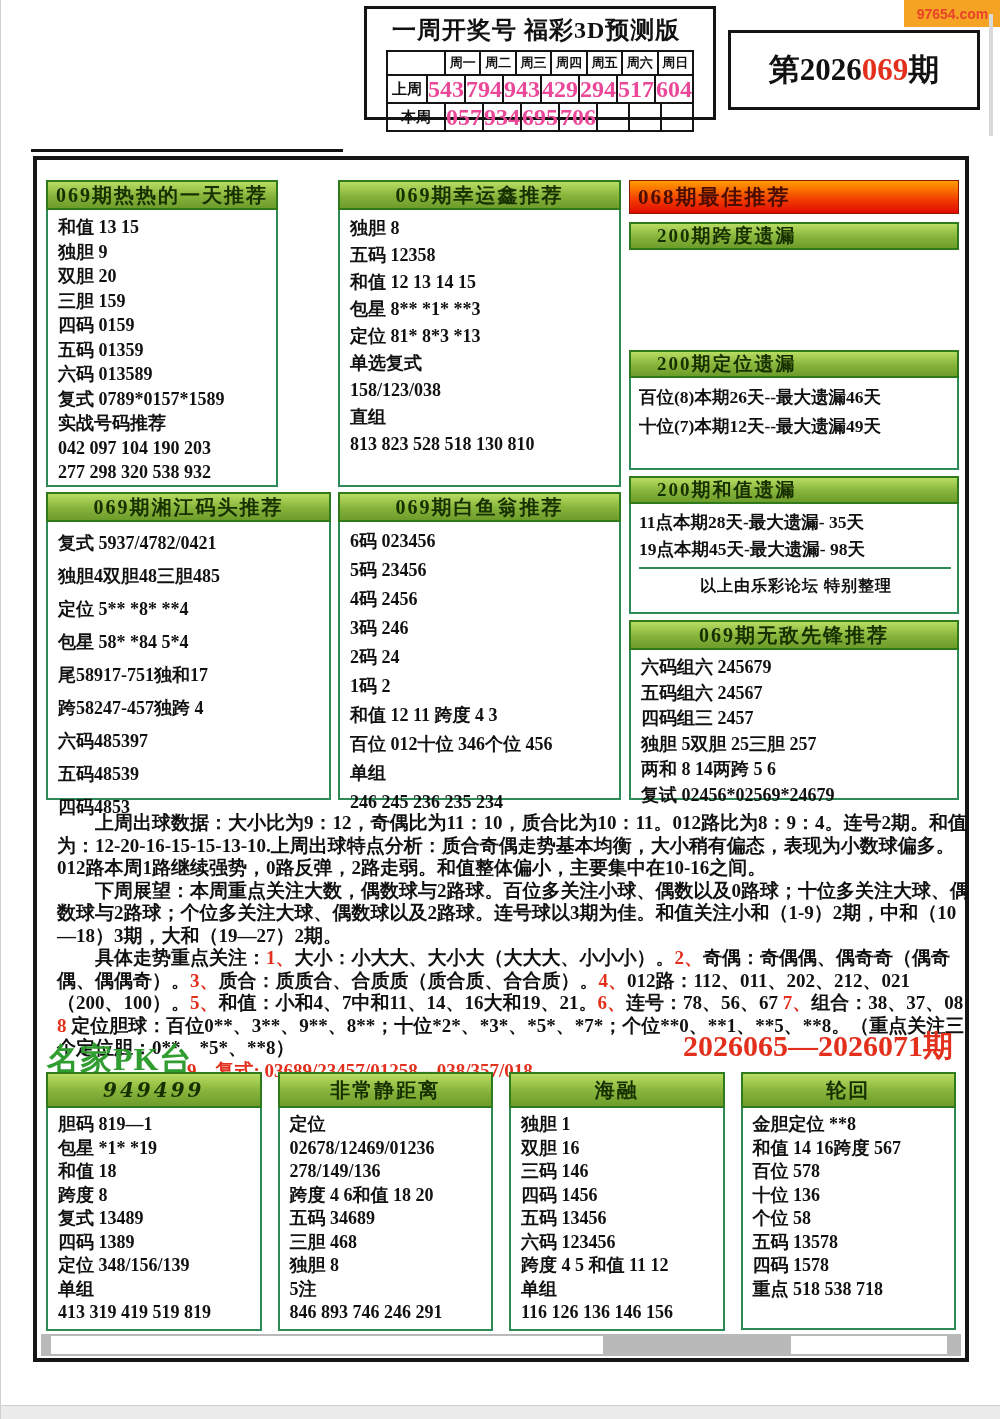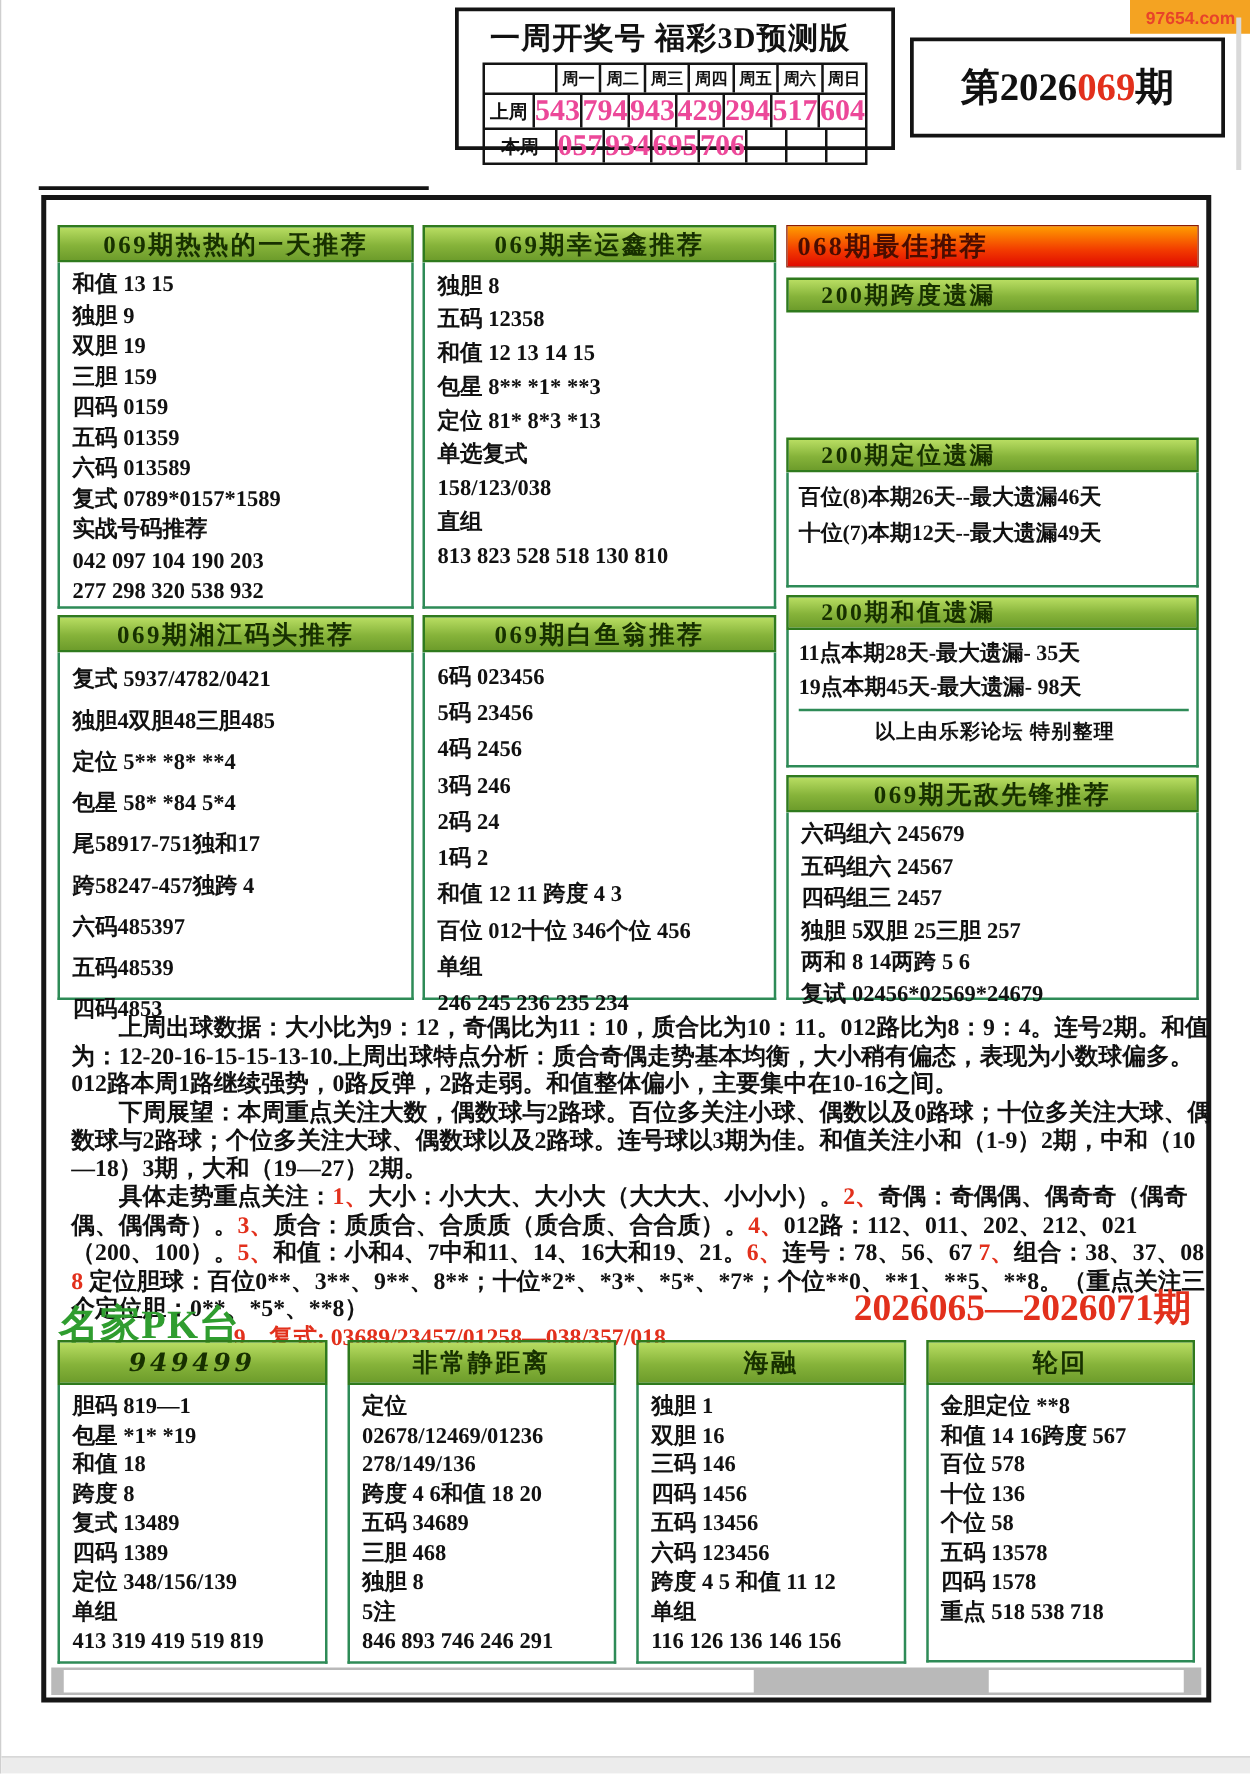--- a/index.html
+++ b/index.html
@@ -117,26 +117,26 @@
     <span>第</span>
       <span>2026</span>
       <span class="red">069</span>
       <span>期</span>
   </div>
 
   <div class="topline"></div>
 
   <div class="frame">
 
-    <div class="gbox c12" style="left:9px;top:20px;width:285px;height:307px">
+    <div class="gbox c12" style="left:9px;top:20px;width:232px;height:307px">
       <div class="ghead">069期热热的一天推荐</div>
       <div class="gbody">
           <div class="bline">和值 13 15</div>
           <div class="bline">独胆 9</div>
-          <div class="bline">双胆 19</div>
+          <div class="bline">双胆 20</div>
           <div class="bline">三胆 159</div>
           <div class="bline">四码 0159</div>
           <div class="bline">五码 01359</div>
           <div class="bline">六码 013589</div>
           <div class="bline">复式 0789*0157*1589</div>
           <div class="bline">实战号码推荐</div>
           <div class="bline">042 097 104 190 203</div>
           <div class="bline">277 298 320 538 932</div>
         </div>
     </div>

